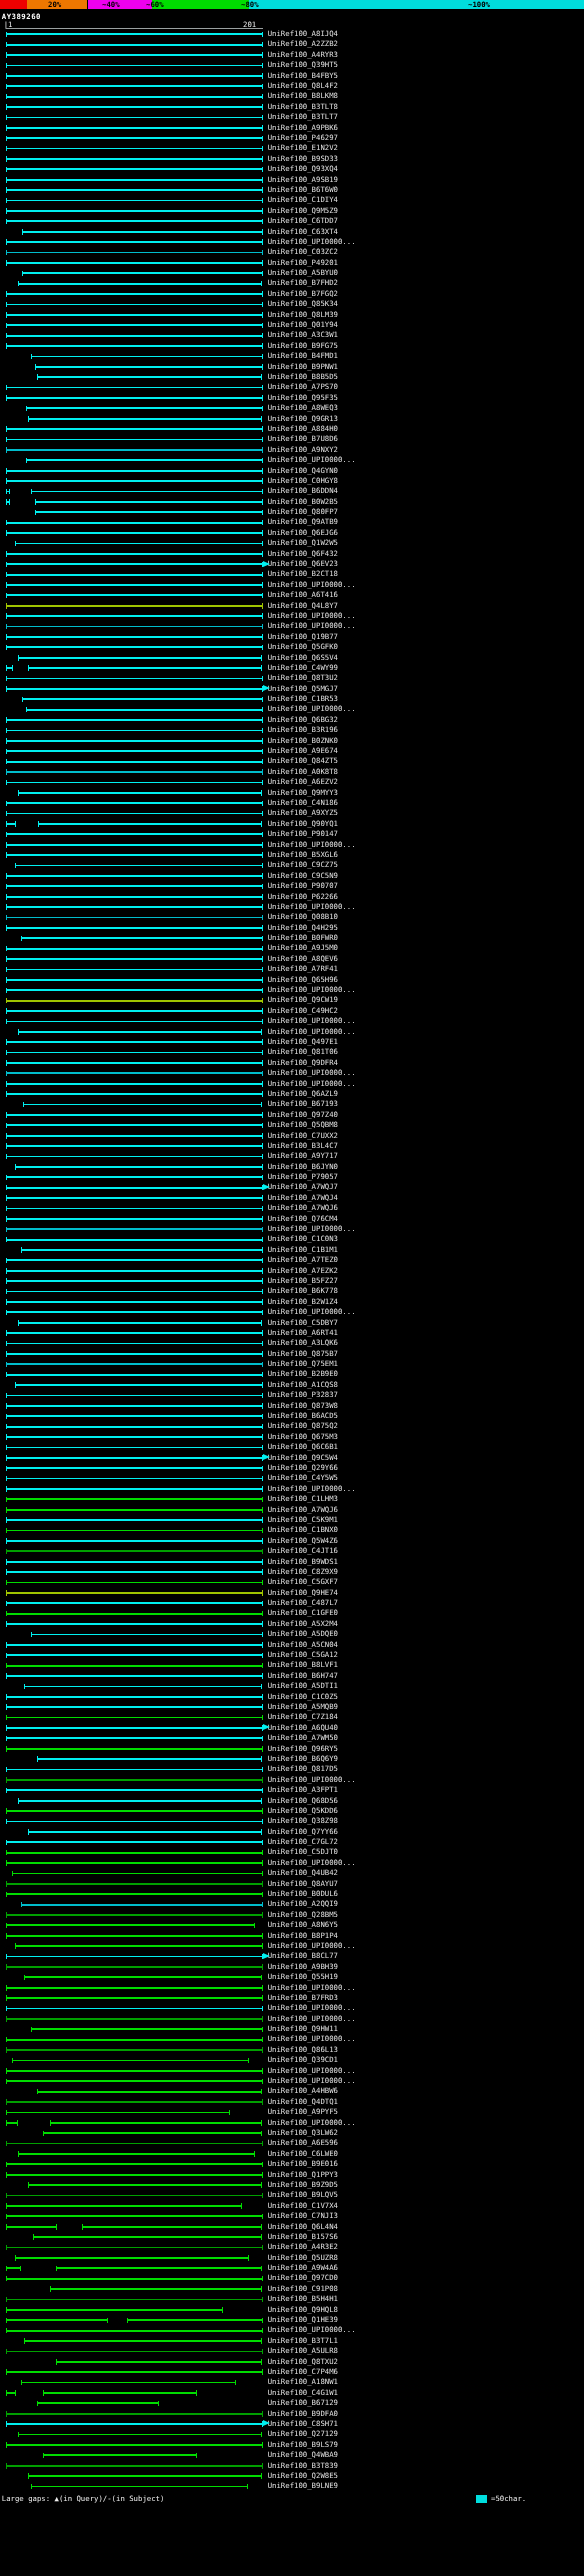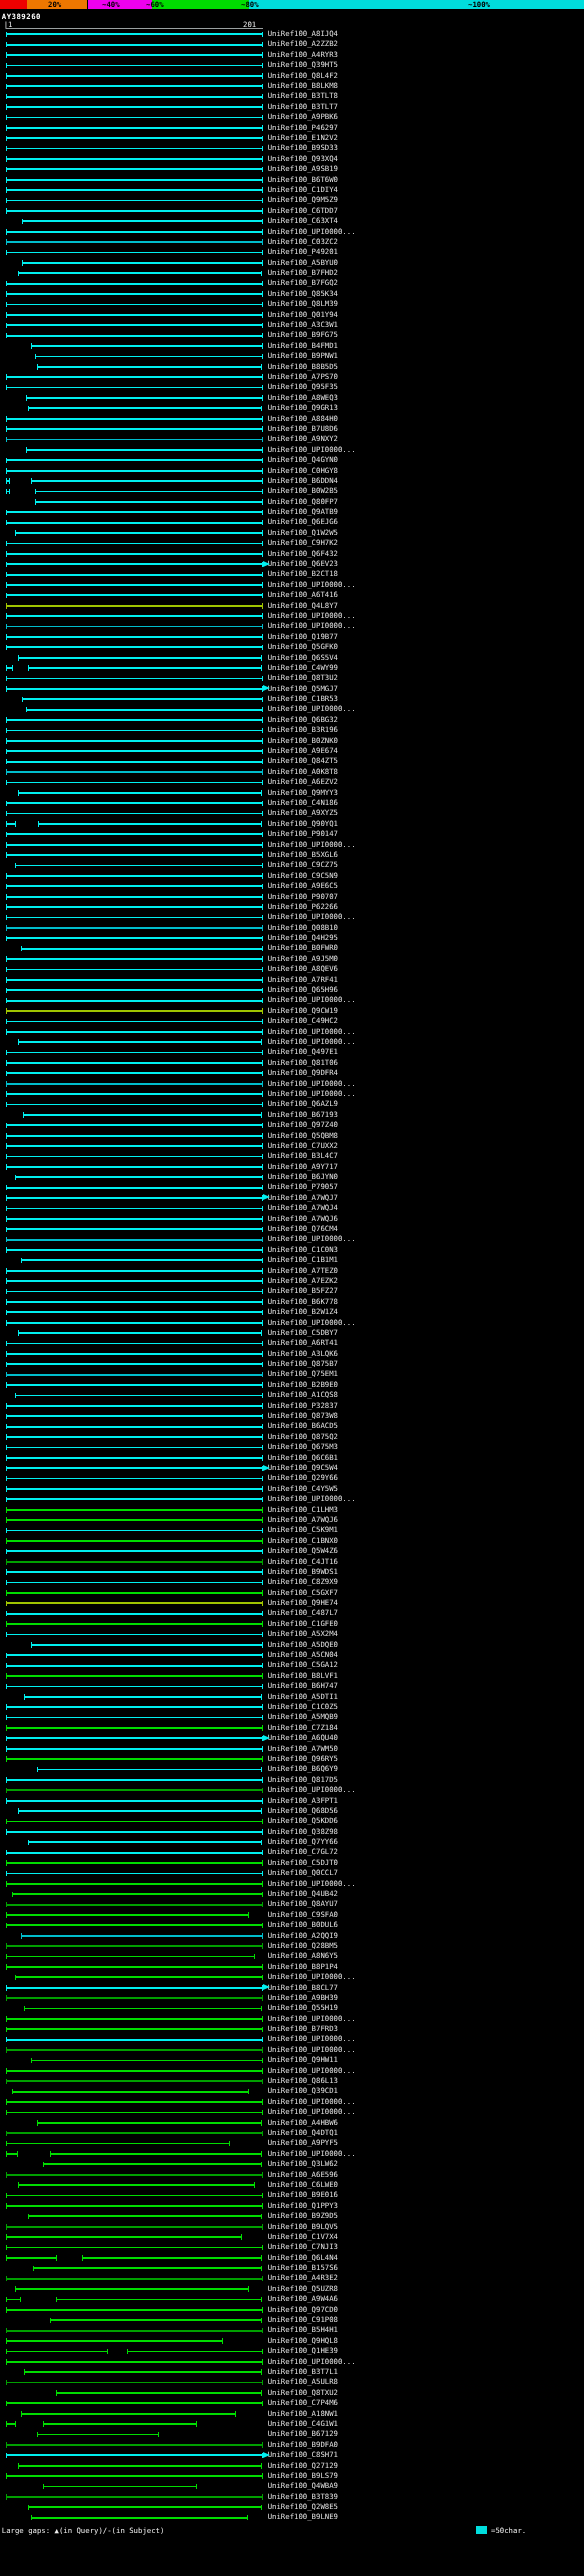--- a/index.html
+++ b/index.html
@@ -88,20 +88,26 @@
       <div class="row">
         <div class="plot">
           <div class="bar" style="left: 6.4px; width: 256px; color: rgb(0, 239, 239);"></div>
         </div>
         <div class="hitlabel">UniRef100_Q39HT5</div>
       </div>
       <div class="row">
         <div class="plot">
           <div class="bar" style="left: 6.4px; width: 256px; color: rgb(0, 239, 239);"></div>
         </div>
+        <div class="hitlabel">UniRef100_B4FBY5</div>
+      </div>
+      <div class="row">
+        <div class="plot">
+          <div class="bar" style="left: 6.4px; width: 256px; color: rgb(0, 239, 239);"></div>
+        </div>
         <div class="hitlabel">UniRef100_Q8L4F2</div>
       </div>
       <div class="row">
         <div class="plot">
           <div class="bar" style="left: 6.4px; width: 256px; color: rgb(0, 239, 239);"></div>
         </div>
         <div class="hitlabel">UniRef100_B8LKM8</div>
       </div>
       <div class="row">
         <div class="plot">
@@ -360,26 +366,20 @@
       <div class="row">
         <div class="plot">
           <div class="bar" style="left: 15.4px; width: 247px; color: rgb(0, 239, 239);"></div>
         </div>
         <div class="hitlabel">UniRef100_Q1W2W5</div>
       </div>
       <div class="row">
         <div class="plot">
           <div class="bar" style="left: 6.4px; width: 256px; color: rgb(0, 239, 239);"></div>
         </div>
-        <div class="hitlabel">UniRef100_C9H7K2</div>
-      </div>
-      <div class="row">
-        <div class="plot">
-          <div class="bar" style="left: 6.4px; width: 256px; color: rgb(0, 239, 239);"></div>
-        </div>
         <div class="hitlabel">UniRef100_Q6F432</div>
       </div>
       <div class="row">
         <div class="plot">
           <div class="bar" style="left: 6.4px; width: 256px; color: rgb(0, 239, 239);"></div>
           <div class="arrowhead" style="left: 263px; color: rgb(0, 239, 239);"></div>
         </div>
         <div class="hitlabel">UniRef100_Q6EV23</div>
       </div>
       <div class="row">
@@ -562,26 +562,20 @@
       <div class="row">
         <div class="plot">
           <div class="bar" style="left: 6.4px; width: 256px; color: rgb(0, 239, 239);"></div>
         </div>
         <div class="hitlabel">UniRef100_C9C5N9</div>
       </div>
       <div class="row">
         <div class="plot">
           <div class="bar" style="left: 6.4px; width: 256px; color: rgb(0, 239, 239);"></div>
         </div>
-        <div class="hitlabel">UniRef100_A9E6C5</div>
-      </div>
-      <div class="row">
-        <div class="plot">
-          <div class="bar" style="left: 6.4px; width: 256px; color: rgb(0, 239, 239);"></div>
-        </div>
         <div class="hitlabel">UniRef100_P90707</div>
       </div>
       <div class="row">
         <div class="plot">
           <div class="bar" style="left: 6.4px; width: 256px; color: rgb(0, 239, 239);"></div>
         </div>
         <div class="hitlabel">UniRef100_P62266</div>
       </div>
       <div class="row">
         <div class="plot">
@@ -1133,47 +1127,35 @@
         <div class="hitlabel">UniRef100_C7GL72</div>
       </div>
       <div class="row">
         <div class="plot">
           <div class="bar" style="left: 6.4px; width: 256px; color: rgb(0, 220, 0);"></div>
         </div>
         <div class="hitlabel">UniRef100_C5DJT0</div>
       </div>
       <div class="row">
         <div class="plot">
-          <div class="bar" style="left: 6.4px; width: 256px; color: rgb(0, 239, 239);"></div>
-        </div>
-        <div class="hitlabel">UniRef100_Q0CCL7</div>
-      </div>
-      <div class="row">
-        <div class="plot">
           <div class="bar" style="left: 6.4px; width: 256px; color: rgb(0, 220, 0);"></div>
         </div>
         <div class="hitlabel">UniRef100_UPI0000...</div>
       </div>
       <div class="row">
         <div class="plot">
           <div class="bar" style="left: 11.5px; width: 251px; color: rgb(0, 220, 0);"></div>
         </div>
         <div class="hitlabel">UniRef100_Q4UB42</div>
       </div>
       <div class="row">
         <div class="plot">
           <div class="bar" style="left: 6.4px; width: 256px; color: rgb(0, 159, 0);"></div>
         </div>
         <div class="hitlabel">UniRef100_Q8AYU7</div>
-      </div>
-      <div class="row">
-        <div class="plot">
-          <div class="bar" style="left: 6.4px; width: 242px; color: rgb(0, 220, 0);"></div>
-        </div>
-        <div class="hitlabel">UniRef100_C9SFA0</div>
       </div>
       <div class="row">
         <div class="plot">
           <div class="bar" style="left: 6.4px; width: 256px; color: rgb(0, 220, 0);"></div>
         </div>
         <div class="hitlabel">UniRef100_B0DUL6</div>
       </div>
       <div class="row">
         <div class="plot">
           <div class="bar" style="left: 20.5px; width: 242px; color: rgb(0, 188, 203);"></div>

